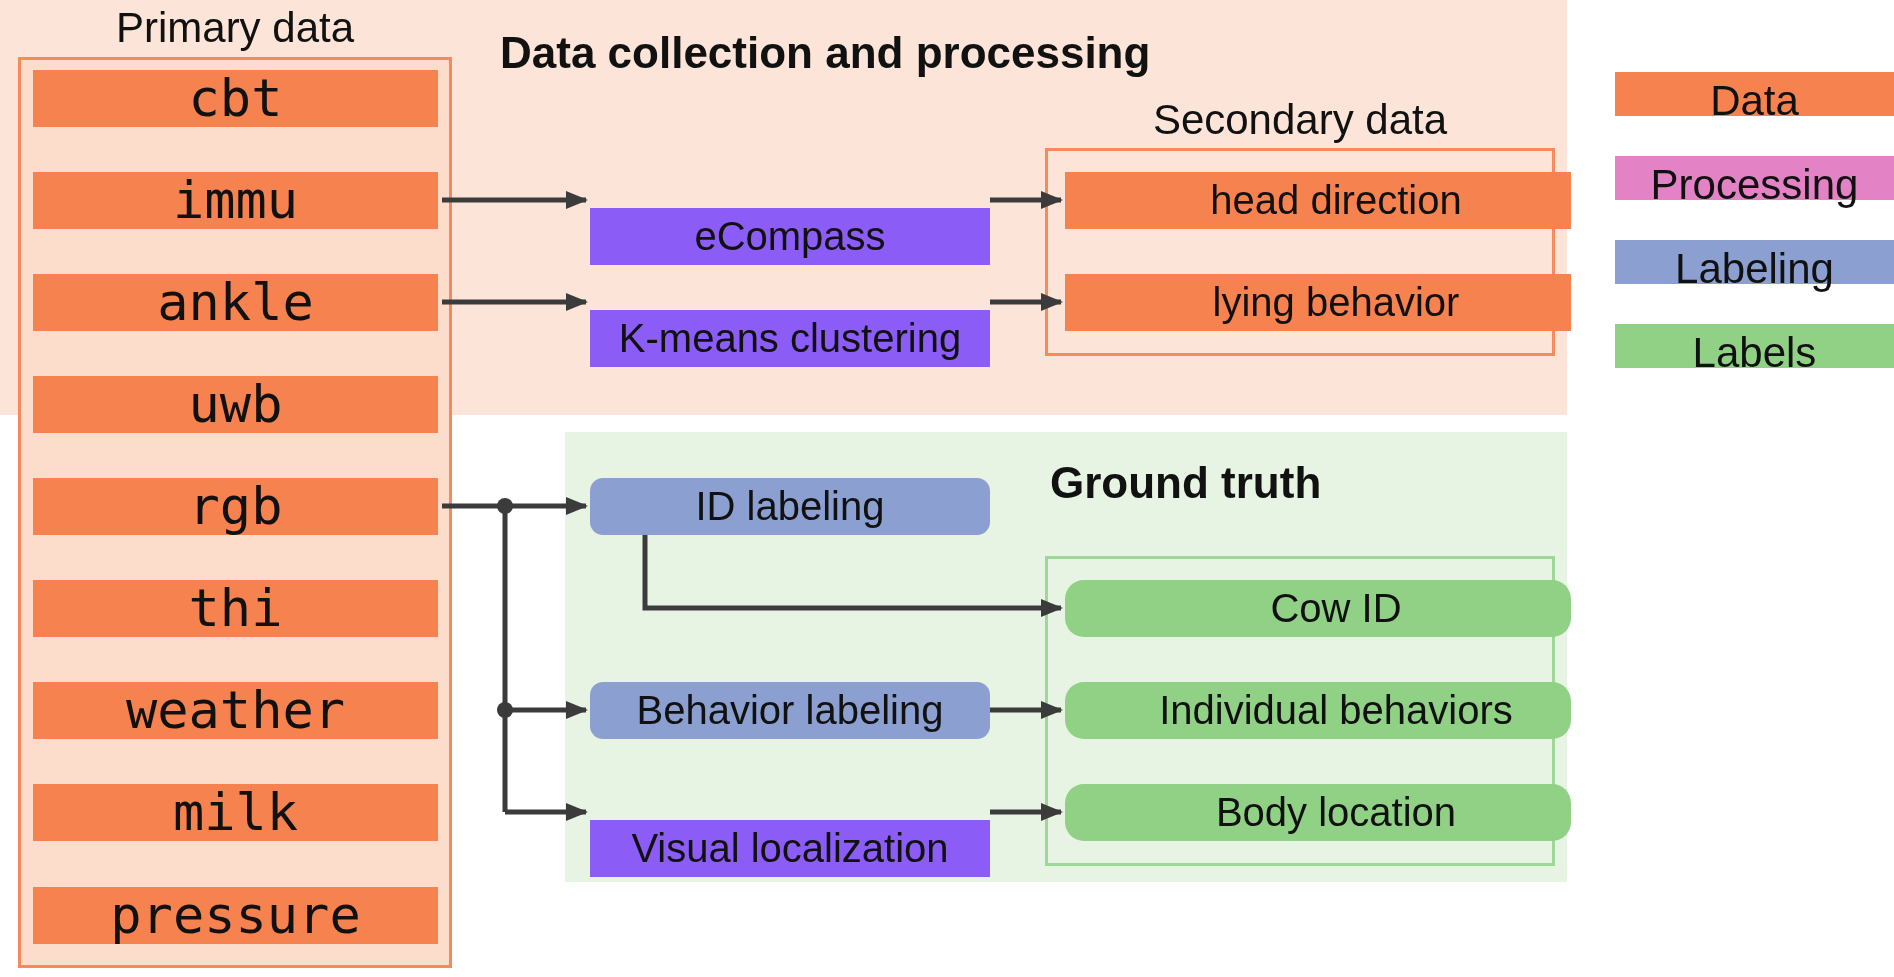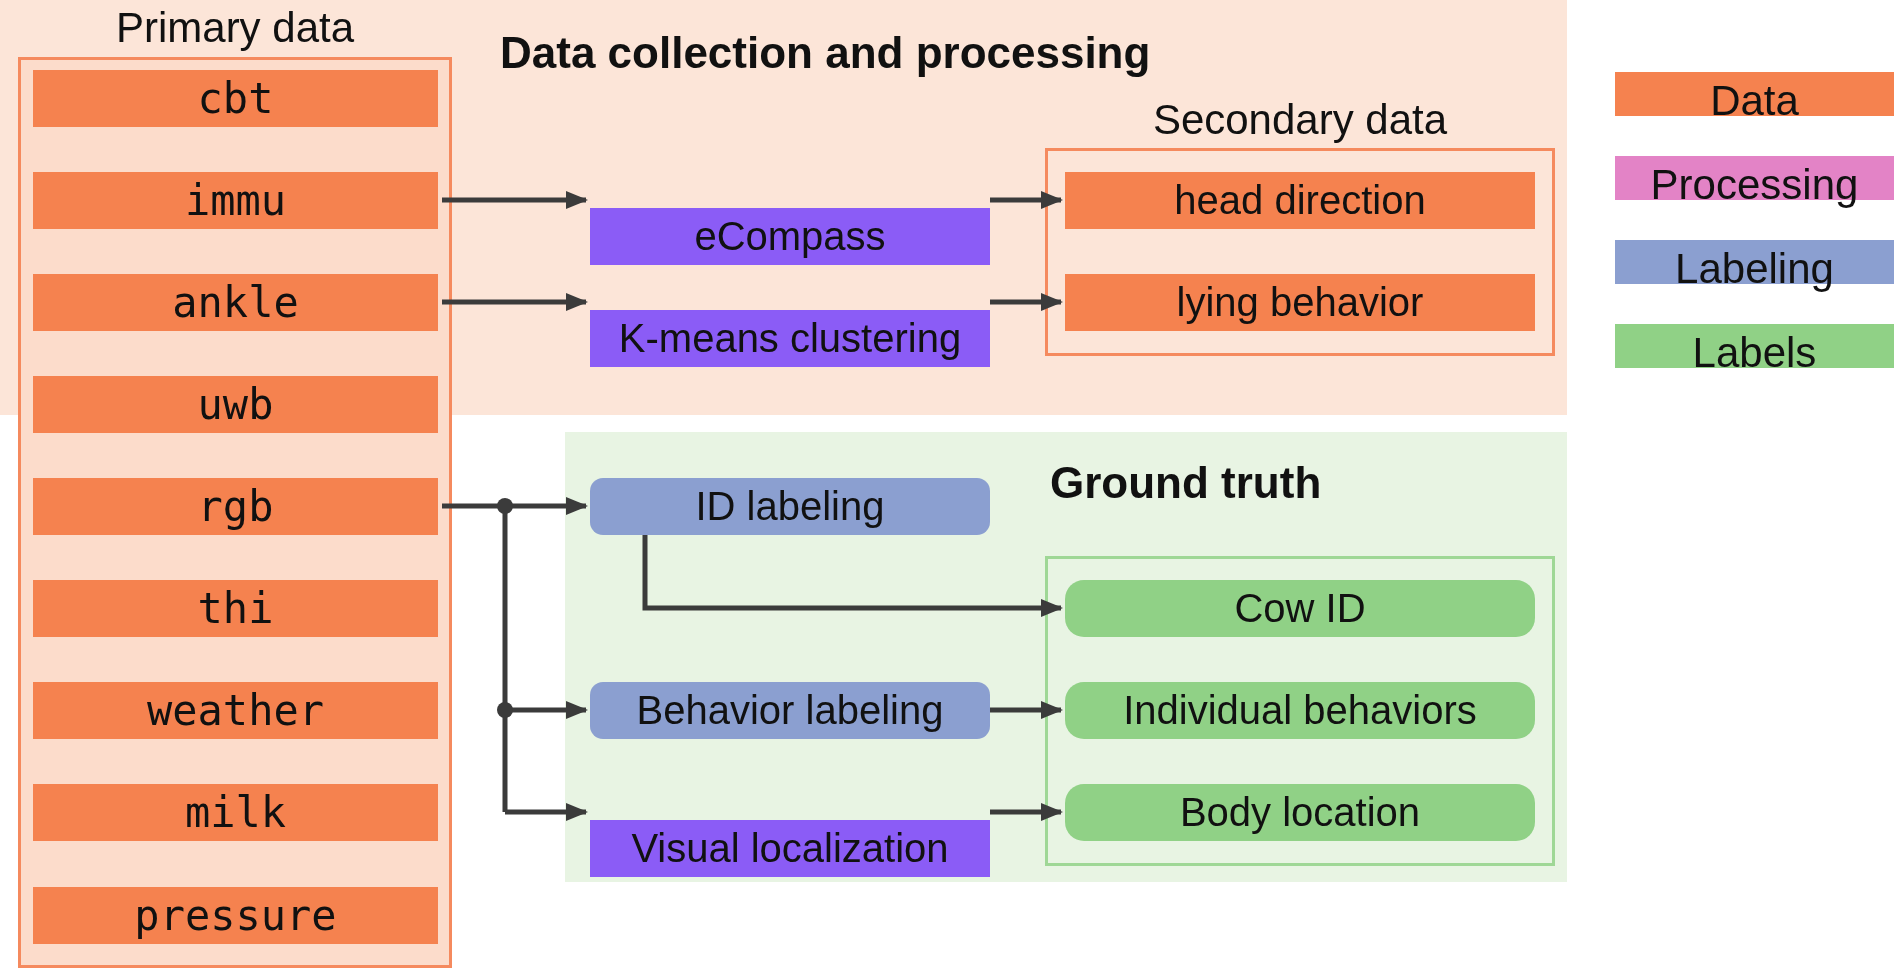--- a/index.html
+++ b/index.html
@@ -20,26 +20,26 @@
   .primary-container   { position: absolute; left: 18px;   top: 57px;  width: 434px; height: 911px; background: #fcdccb; border: 3px solid #f58a5e; box-sizing: border-box; }
   .secondary-container { position: absolute; left: 1045px; top: 148px; width: 510px; height: 208px; border: 3px solid #f58a5e; box-sizing: border-box; }
   .gt-container        { position: absolute; left: 1045px; top: 556px; width: 510px; height: 310px; border: 3px solid #9fd796; box-sizing: border-box; }
 
   
   .box { position: absolute; height: 57px; line-height: 57px; text-align: center; font-size: 40px; white-space: nowrap; }
   .data-box  { background: #f5824f; }
   .proc-box  { background: #8b5cf6; margin-top: 36px; }
   .label-box { background: #8b9fd0; border-radius: 13px; }
   .green-box { background: #90d186; border-radius: 19px; }
-  .mono { font-family: "DejaVu Sans Mono", monospace; font-size: 42px; }
+  .mono { font-family: "DejaVu Sans Mono", monospace; font-size: 52px; }
 
   
   .pbox { left: 33px;   width: 405px; }
   .col2 { left: 590px;  width: 400px; }
-  .col3 { left: 1065px; width: 470px; }
+  .col3 { left: 1065px; width: 470px; padding-left: 36px; }
 
   
   .fig-title { position: absolute; font-weight: bold; font-size: 44px; white-space: nowrap; }
   .top-title { left: 500px;  top: 28px;  width: 820px; }
   .gt-title  { left: 1050px; top: 458px; width: 500px; }
   .group-label { position: absolute; font-size: 42px; text-align: center; white-space: nowrap; }
   .primary-label   { left: 18px;   top: 4px;   width: 434px; }
   .secondary-label { left: 1050px; top: 96px;  width: 500px; }
 
   

